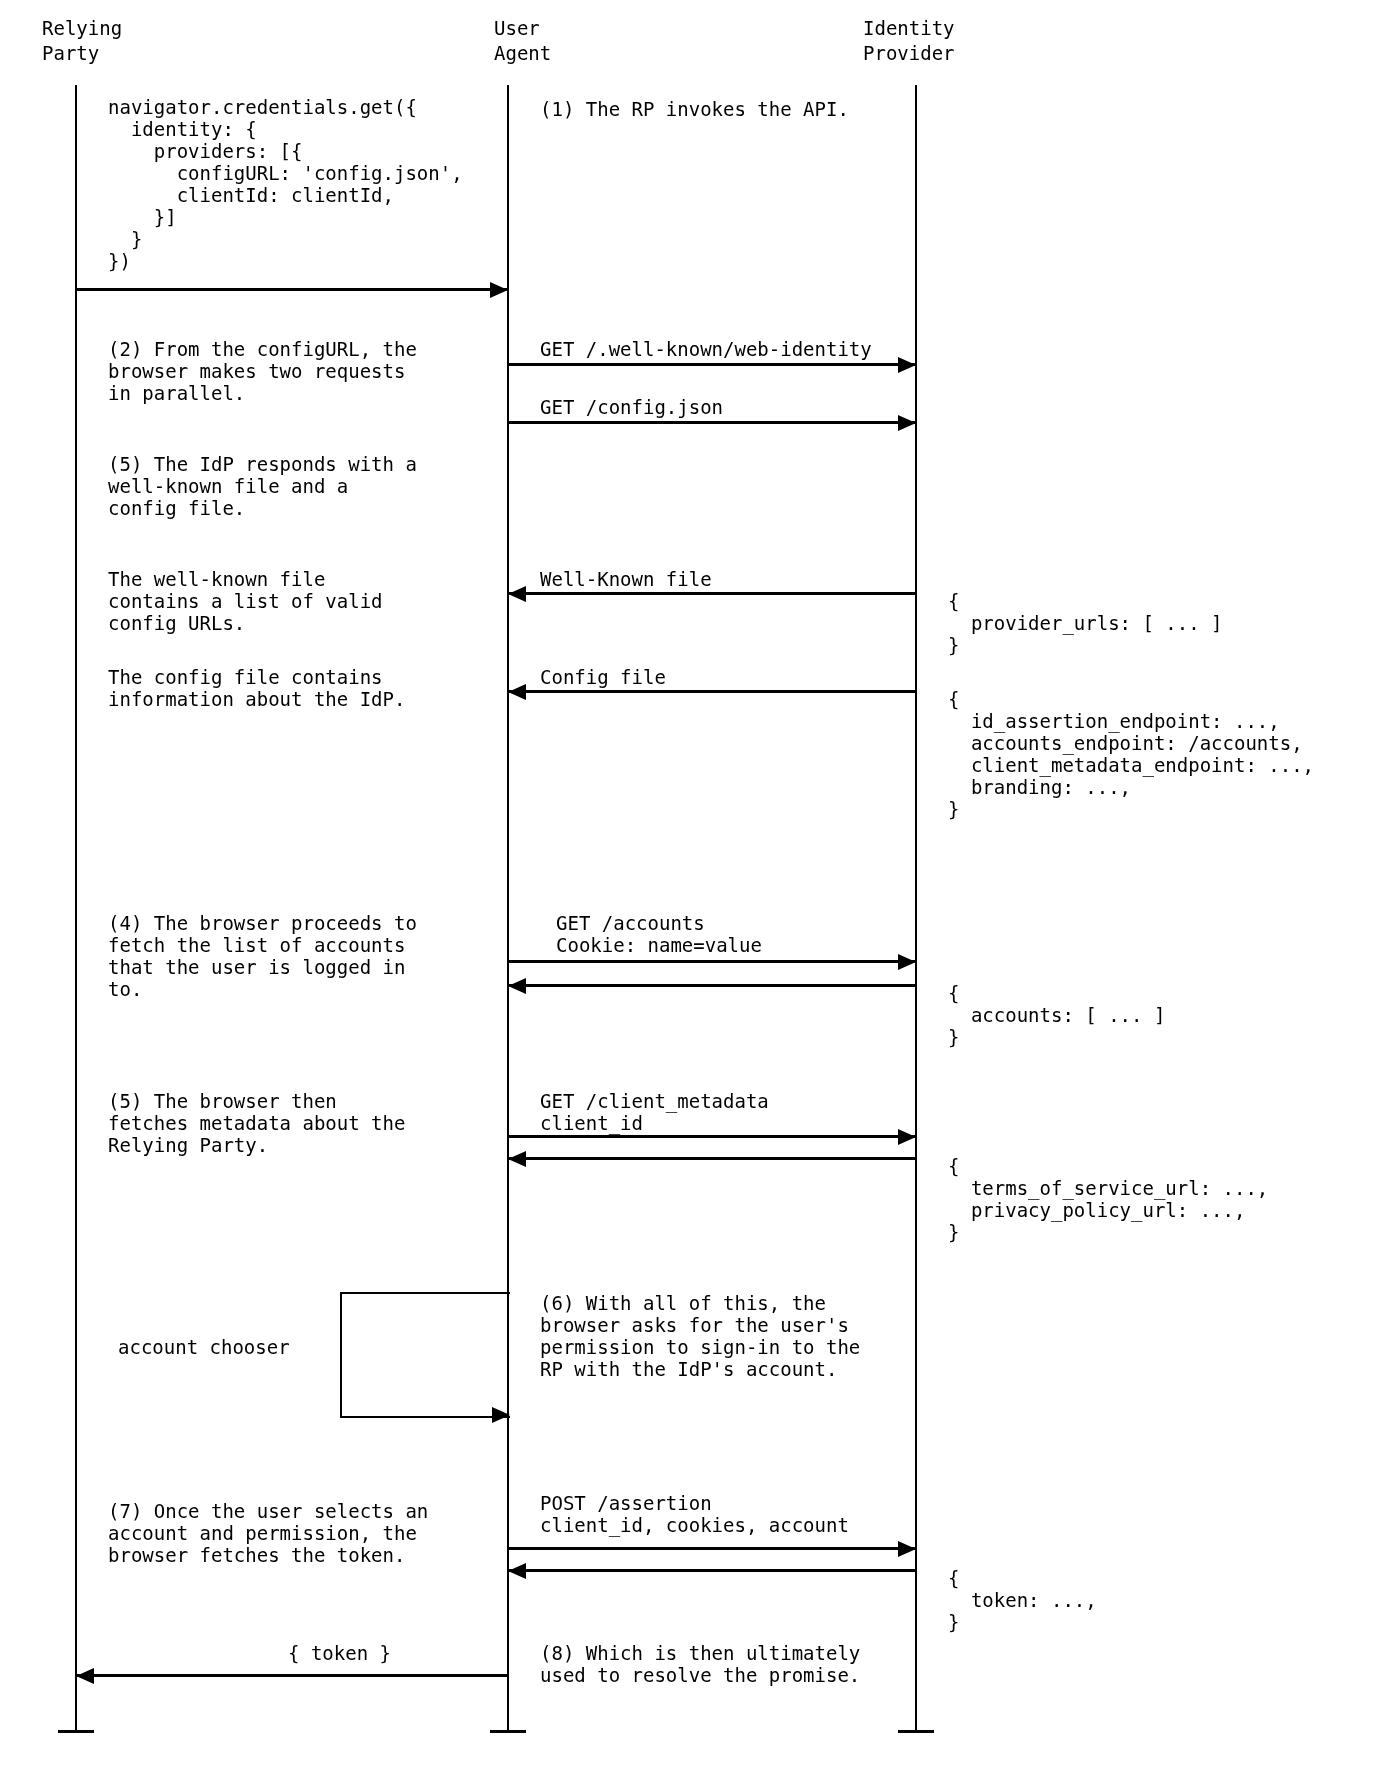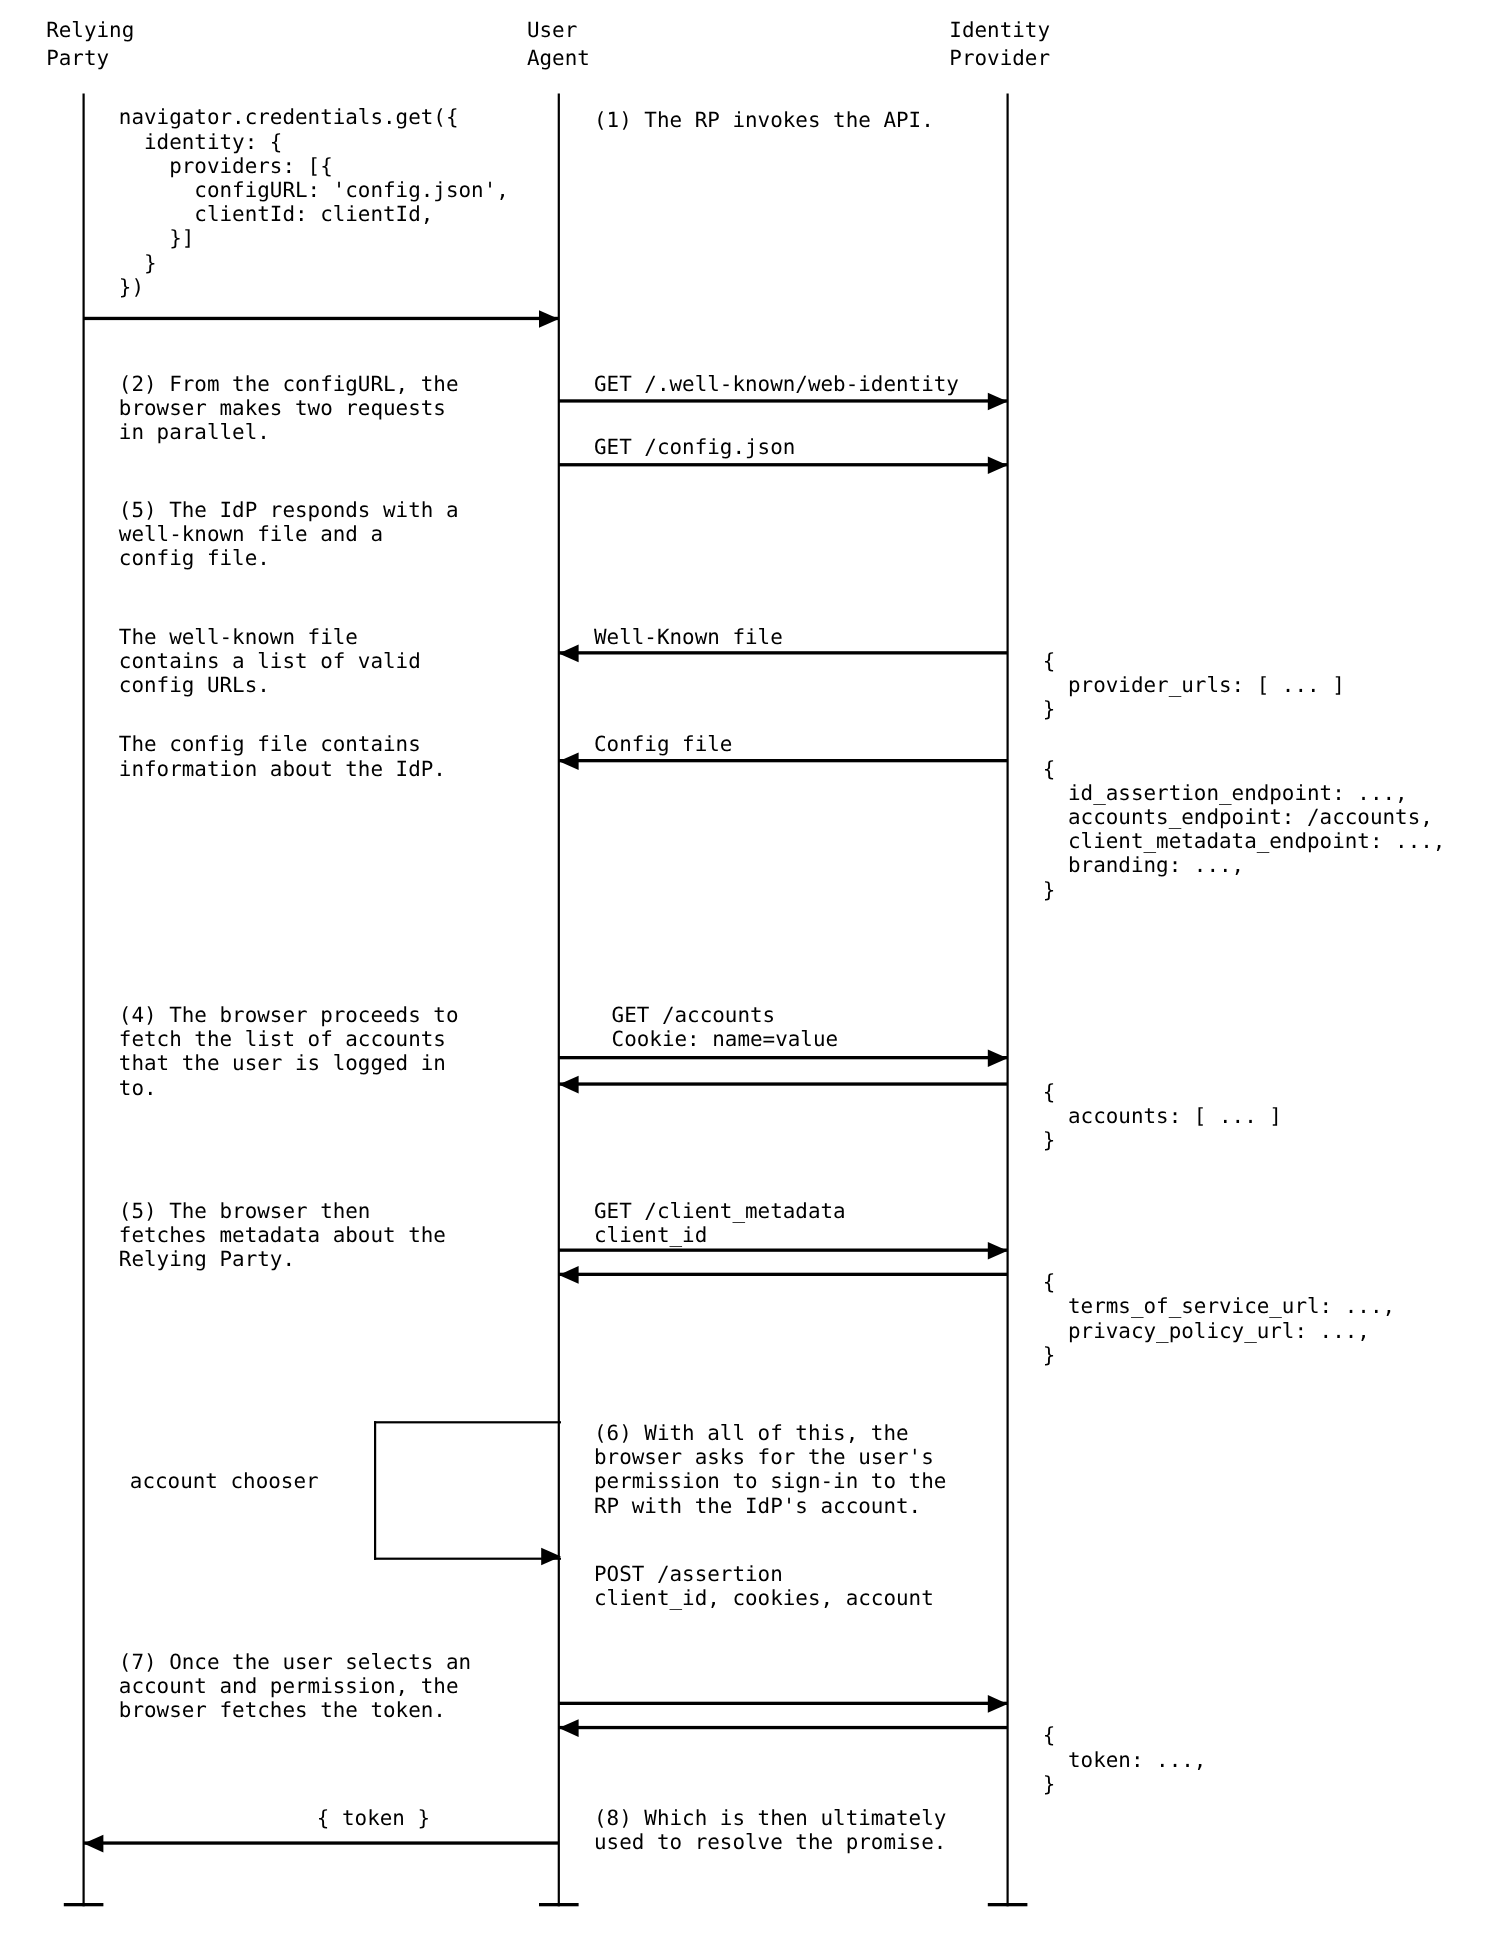--- a/index.html
+++ b/index.html
@@ -24,21 +24,21 @@
   .loop .head{position:absolute;width:0;height:0;right:0;bottom:-7px;top:auto;transform:none;
     border-left:18px solid #000;border-top:8px solid transparent;border-bottom:8px solid transparent;}
 </style>
 </head>
 <body>
 
 <div id="diagram">
 
   <div class="hdr" style="left:42px;top:16px">Relying
 Party</div>
-  <div class="hdr" style="left:479px;top:16px">User
+  <div class="hdr" style="left:494px;top:16px">User
 Agent</div>
   <div class="hdr" style="left:863px;top:16px">Identity
 Provider</div>
 
   <div class="lifeline" style="left:75px"></div>
   <div class="lifeline" style="left:507px"></div>
   <div class="lifeline" style="left:915px"></div>
 
   <div class="t" style="left:108px;top:96px">navigator.credentials.get({
   identity: {
@@ -130,21 +130,21 @@
     </div>
   <div class="t" style="left:118px;top:1336px">account chooser</div>
   <div class="t" style="left:540px;top:1292px">(6) With all of this, the
 browser asks for the user's
 permission to sign-in to the
 RP with the IdP's account.</div>
 
   <div class="t" style="left:108px;top:1500px">(7) Once the user selects an
 account and permission, the
 browser fetches the token.</div>
-  <div class="t" style="left:540px;top:1420px">POST /assertion
+  <div class="t" style="left:540px;top:1492px">POST /assertion
 client_id, cookies, account</div>
   <div class="arrow" style="left:508px;top:1547px;width:408px">
       <i class="head head-r"></i>
     </div>
   <div class="arrow" style="left:508px;top:1569px;width:408px">
       <i class="head head-l"></i>
     </div>
   <div class="t" style="left:948px;top:1567px">{
   token: ...,
 }</div>

